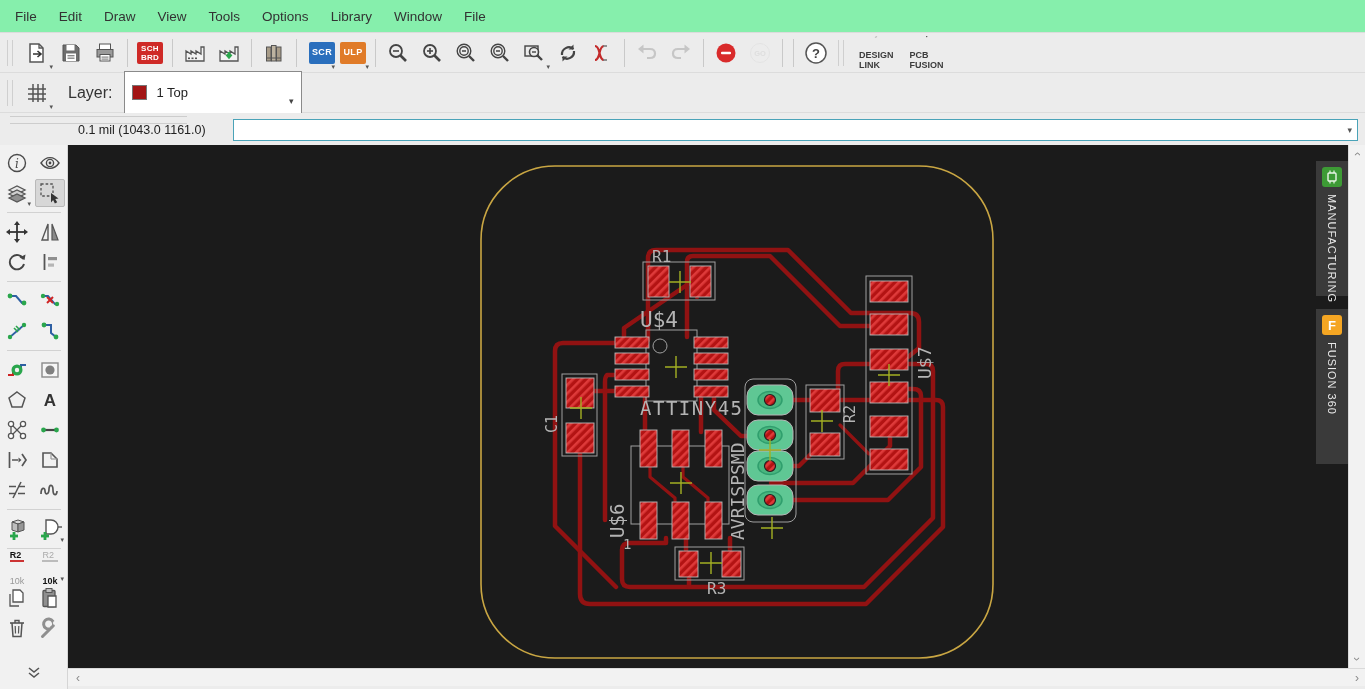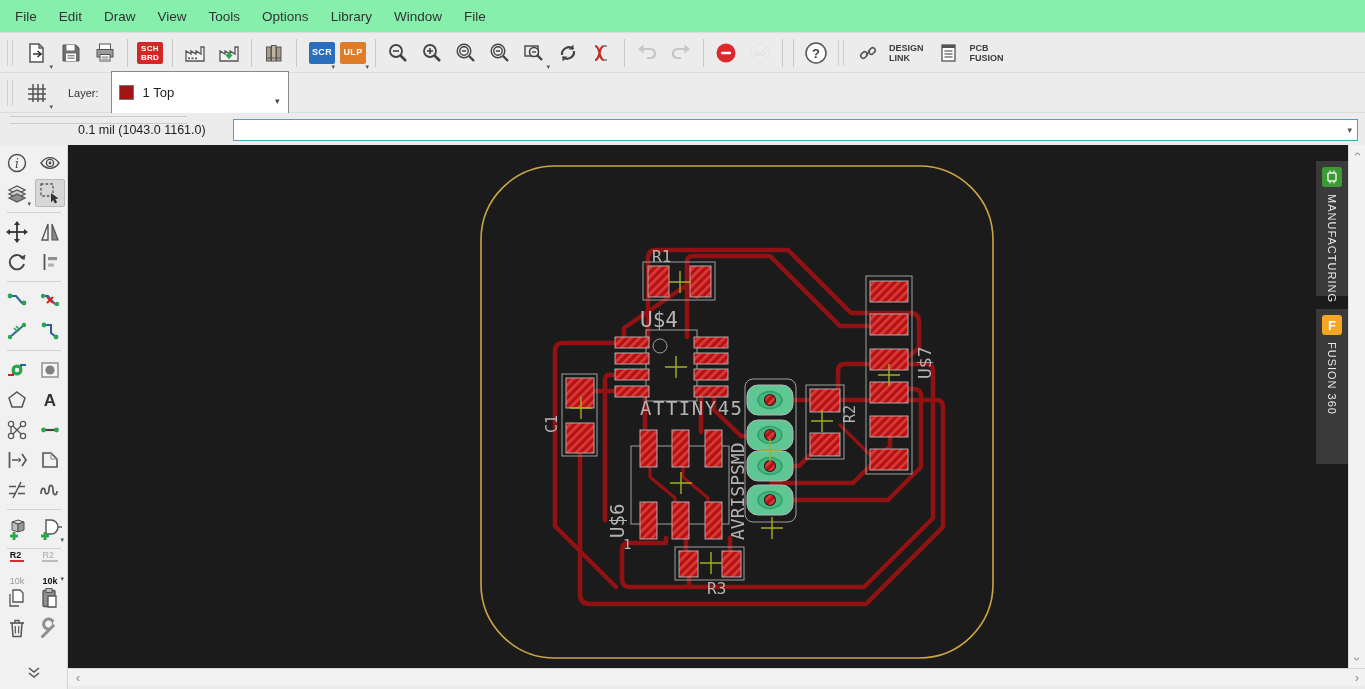--- a/index.html
+++ b/index.html
@@ -14,25 +14,25 @@
   .cmdbar { height:32px; position:relative; background:#ececec; }
   .grip { width:6px; height:26px; border-left:1px solid #cfcfcf; border-right:1px solid #cfcfcf; margin:0 7px 0 5px; }
   .sep { width:1px; height:28px; background:#c9c9c9; margin:0 5px; }
   .tbtn { width:34px; height:34px; display:flex; align-items:center; justify-content:center; position:relative; border-radius:3px; }
   .tbtn.disabled { opacity:.38; }
   .caret { position:absolute; right:1px; bottom:0; font-size:7px; color:#555; line-height:7px; }
   .badge { width:26px; height:22px; border-radius:2px; color:#fff; font-size:8px; font-weight:bold; display:flex; flex-direction:column; align-items:center; justify-content:center; line-height:9px; letter-spacing:.3px; }
   .badge.sch { background:#cf2a27; }
   .badge.scr { background:#2a6fbd; font-size:9px;margin-left:6px; }
   .badge.ulp { background:#e07b28; font-size:9px; }
-  .txtbtn { display:flex; align-items:center; gap:12px; padding:0 8px; height:34px; border-radius:3px; }
+  .txtbtn { display:flex; align-items:center; gap:12px; padding:0 8px; height:34px; border-radius:3px;flex-direction:column; }
   .txtbtn .lbl { font-size:9px; font-weight:bold; color:#3c3c3c; line-height:10px; }
 
   
-  .layer-label { font-size:11px; color:#333; margin:0 12px 0 14px; }
+  .layer-label { font-size:16px; color:#333; margin:0 12px 0 14px; }
   .layer-select { width:178px; height:43px; background:#fff; border:1px solid #8a8a8a; display:flex; align-items:center; position:relative; }
   .layer-swatch { width:15px; height:15px; background:#a31515; border:1px solid #777; margin-left:7px; }
   .layer-name { font-size:13px; margin-left:9px; color:#222; }
   .layer-select .caret { right:8px; bottom:8px; font-size:9px; color:#444; }
 
   
   .cmd-grip { position:absolute; left:10px; top:3px; width:177px; height:8px; border-top:1px solid #cdcdcd; border-bottom:1px solid #cdcdcd; }
   .readout { position:absolute; left:78px; top:10px; font-size:12.5px; color:#222; }
   .cmd-input-wrap { position:absolute; left:233px; top:6px; width:1125px; height:22px; }
   .cmd-input { width:100%; height:100%; border:1px solid #4aa3b8; background:#fff; font-size:12px; padding:0 20px 0 6px; outline:none; font-family:"Liberation Sans",sans-serif; }

